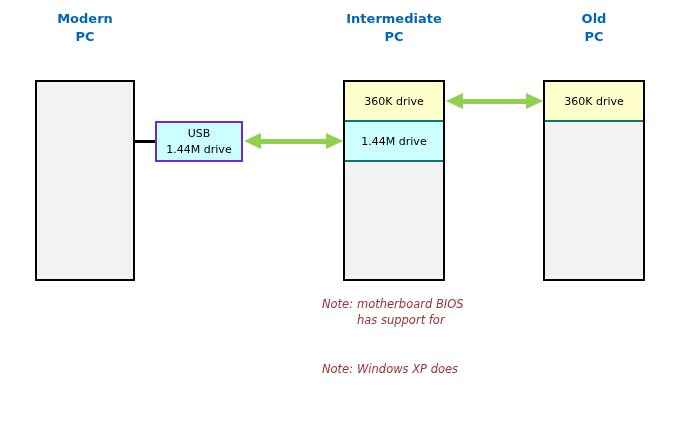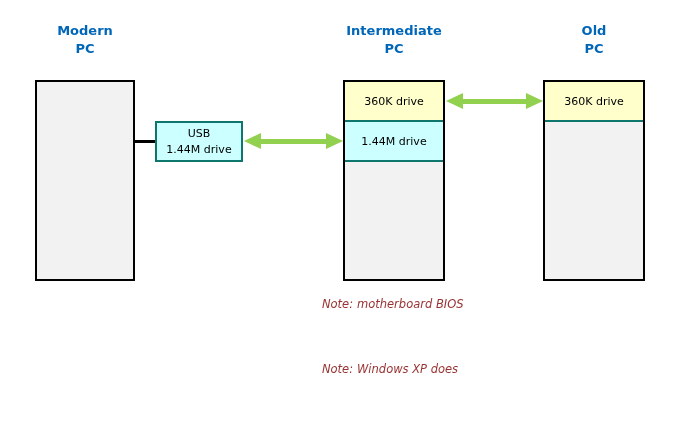--- a/index.html
+++ b/index.html
@@ -8,21 +8,21 @@
     width: 696px;
     height: 422px;
     background: #ffffff;
     font-family: "DejaVu Sans", "Liberation Sans", sans-serif;
     overflow: hidden;
   }
 
   
   .pc-title {
     position: absolute;
-    top: 22px;
+    top: 10px;
     text-align: center;
     font-size: 13px;
     font-weight: bold;
     line-height: 18px;
     color: var(--color-title);
     white-space: pre-line;
   }
   #title-modern       { left: 35px;  width: 100px; }
   #title-intermediate { left: 343px; width: 102px; }
   #title-old          { left: 543px; width: 102px; }
@@ -55,21 +55,21 @@
   .drive-row.y { background: var(--color-drive-360k-fill); }
   .drive-row.c { background: var(--color-drive-144m-fill); }
   .box-rest { flex: 1; background: var(--color-box-fill); }
 
   
   .usb-box {
     position: absolute;
     left: 155px; top: 121px;
     width: 88px; height: 41px;
     box-sizing: border-box;
-    border: 2px solid #0f766e;
+    border: 2px solid #6d28d9;
     background: var(--color-drive-144m-fill);
     display: flex;
     align-items: center;
     justify-content: center;
     text-align: center;
     font-size: 11px;
     line-height: 16px;
     color: #000;
     white-space: pre-line;
   }
@@ -159,20 +159,21 @@
     <div class="drive-row y">
       <span>360K drive</span>
     </div>
     <div class="box-rest"></div>
   </div>
 
   <div class="note" id="note-0">
     <div class="note-label">Note:</div>
     <div class="note-body">
         <div class="note-line"><span>motherboard BIOS</span></div>
+        <div class="note-line"><span>has support for</span></div>
       </div>
   </div>
   <div class="note" id="note-1">
     <div class="note-label">Note:</div>
     <div class="note-body">
         <div class="note-line"><span>Windows XP does</span></div>
       </div>
   </div>
 
 </div>

